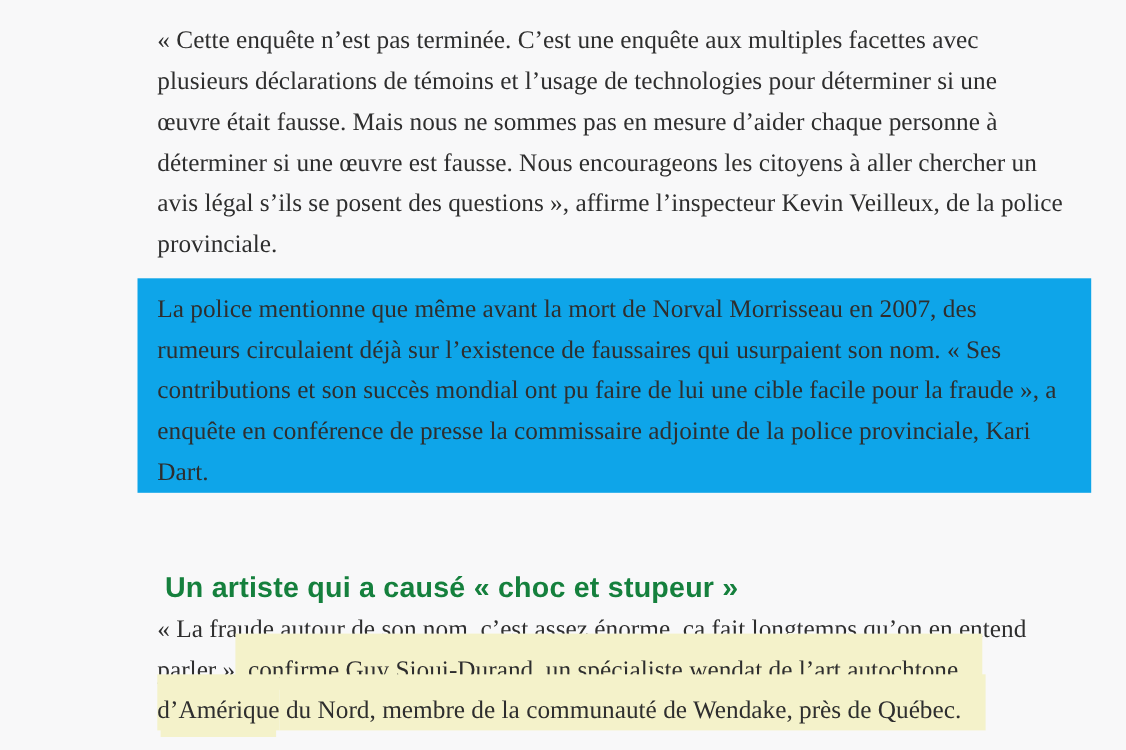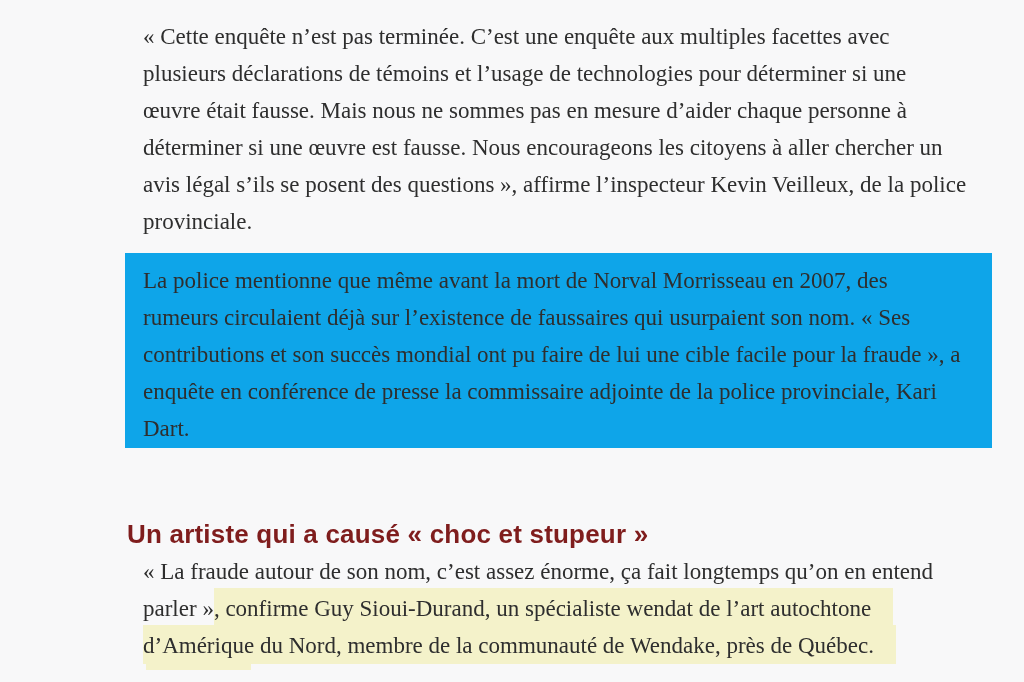--- a/index.html
+++ b/index.html
@@ -21,33 +21,33 @@
   #paragraph-1{top:18px;width:880px;}
   #quote-block{
     left:125px;top:253px;
     width:867px;
     box-sizing:border-box;
     padding:9px 30px 1px 18px;
     background:#0ea5e9;
   }
   #section-heading{
     position:absolute;
-    left:127px;top:494px;
+    left:150px;top:494px;
     font-family:"Liberation Sans","DejaVu Sans",sans-serif;
     font-weight:700;
     font-size:26px;
     line-height:36px;
-    color:#7f1d1d;
+    color:#15803d;
     letter-spacing:0.2px;
     white-space:nowrap;
   }
   #paragraph-3{top:553px;width:880px;}
   .mark{
     background:#f4f2ca;
-    padding-top:8px;
+    padding-top:20px;
     padding-bottom:6px;
     text-align:right;
   }
   .line .mark:last-child{padding-right:22px;}
   .notch{box-shadow:0 9px 0 -3px #f4f2ca;}
 </style>
 </head>
 <body>
 
 <div id="frame">

